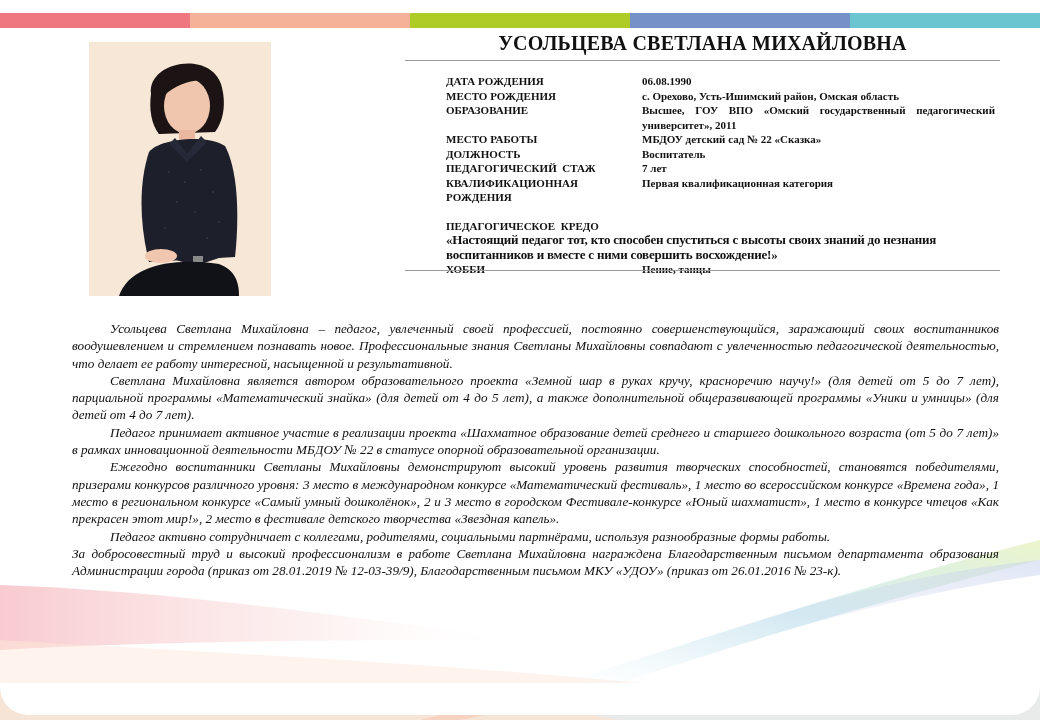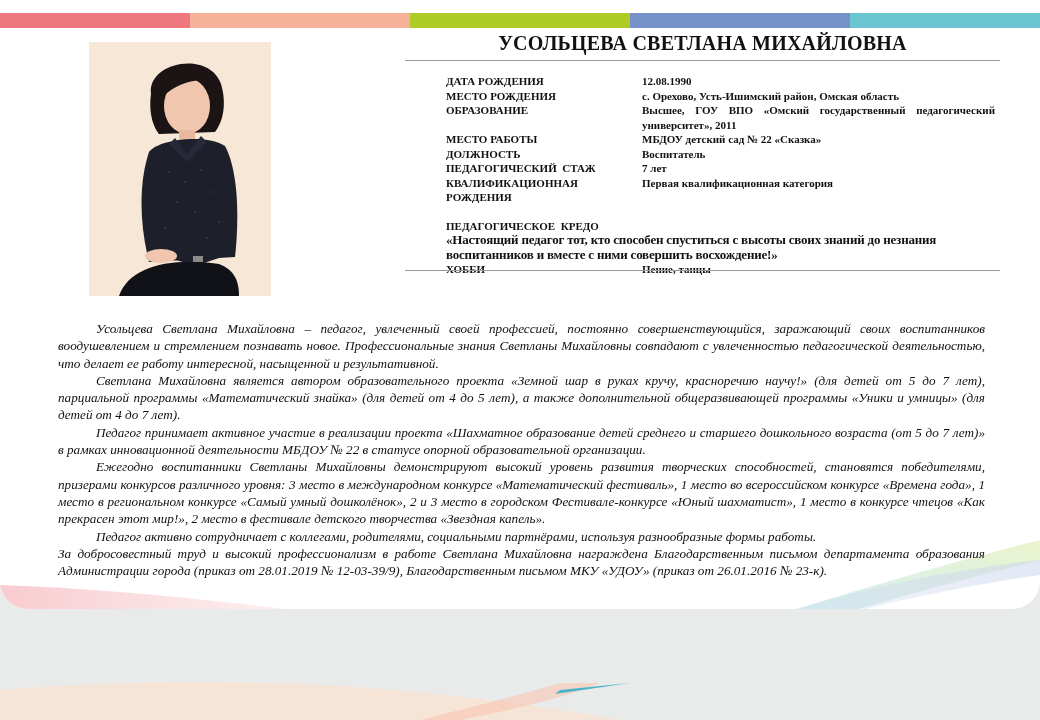--- a/index.html
+++ b/index.html
@@ -4,21 +4,21 @@
 <style>
   html, body { margin: 0; padding: 0; }
   body {
     width: 1040px; height: 720px; position: relative; overflow: hidden;
     background: #e9eaea;
     font-family: "Liberation Serif", serif;
     color: #111;
   }
   .bg-swoosh { position: absolute; left: 0; top: 0; width: 1040px; height: 720px; z-index: 0; }
   .card {
-    position: absolute; left: 0; top: 0; width: 1040px; height: 609px;
+    position: absolute; left: 0; top: 0; width: 1040px; height: 715px;
     background: #ffffff; border-radius: 0 0 28px 28px; z-index: 1;
     overflow: hidden;
   }
   .card-swoosh { position: absolute; left: 0; top: 0; width: 1040px; height: 683px; z-index: 0; }
   .color-bar { position: absolute; left: 0; top: 13px; width: 1040px; height: 15px; display: flex; z-index: 2; }
   .color-bar .seg { height: 100%; }
   .photo {
     position: absolute; left: 89px; top: 42px; width: 182px; height: 254px;
     background: #f6e6d6; overflow: hidden; z-index: 2;
   }
@@ -29,21 +29,21 @@
   }
   .rule { position: absolute; left: 405px; width: 595px; height: 1px; background: #9a9a9a; z-index: 2; }
   .info { position: absolute; left: 413px; top: 74px; width: 582px; z-index: 2;
     font-weight: bold; font-size: 11px; line-height: 14.5px; }
   .info .row { display: flex; margin-left: 33px; }
   .info .lbl { width: 196px; flex: none; }
   .info .val { flex: 1; text-align: justify; }
   .info .row.gap-top { margin-top: 14px; flex-direction: column; }
   .info .row.credo .val { font-size: 13px; letter-spacing: -0.2px; }
   .body-text {
-    position: absolute; left: 58px; top: 320px; width: 927px; z-index: 2;
+    position: absolute; left: 72px; top: 320px; width: 927px; z-index: 2;
     font-style: italic; font-size: 13.2px; line-height: 17.3px; text-align: justify;
     font-family: "Liberation Serif", serif;
   }
   .body-text p { margin: 0; text-indent: 38px; }
   .body-text p.noindent { text-indent: 0; }
 </style>
 </head>
 <body>
 
 <svg class="bg-swoosh" viewBox="0 0 1040 720" preserveAspectRatio="none">
@@ -121,21 +121,21 @@
       </g>
     </svg>
   </div>
 
   <h1 class="name-title">УСОЛЬЦЕВА СВЕТЛАНА МИХАЙЛОВНА</h1>
   <div class="rule" style="top:60px"></div>
 
   <div class="info">
     <div class="row">
       <span class="lbl">ДАТА РОЖДЕНИЯ</span>
-      <span class="val">12.08.1990</span>
+      <span class="val">06.08.1990</span>
     </div>
     <div class="row">
       <span class="lbl">МЕСТО РОЖДЕНИЯ</span>
       <span class="val">с. Орехово, Усть-Ишимский район, Омская область</span>
     </div>
     <div class="row">
       <span class="lbl">ОБРАЗОВАНИЕ</span>
       <span class="val">Высшее, ГОУ ВПО «Омский государственный педагогический университет», 2011</span>
     </div>
     <div class="row">

